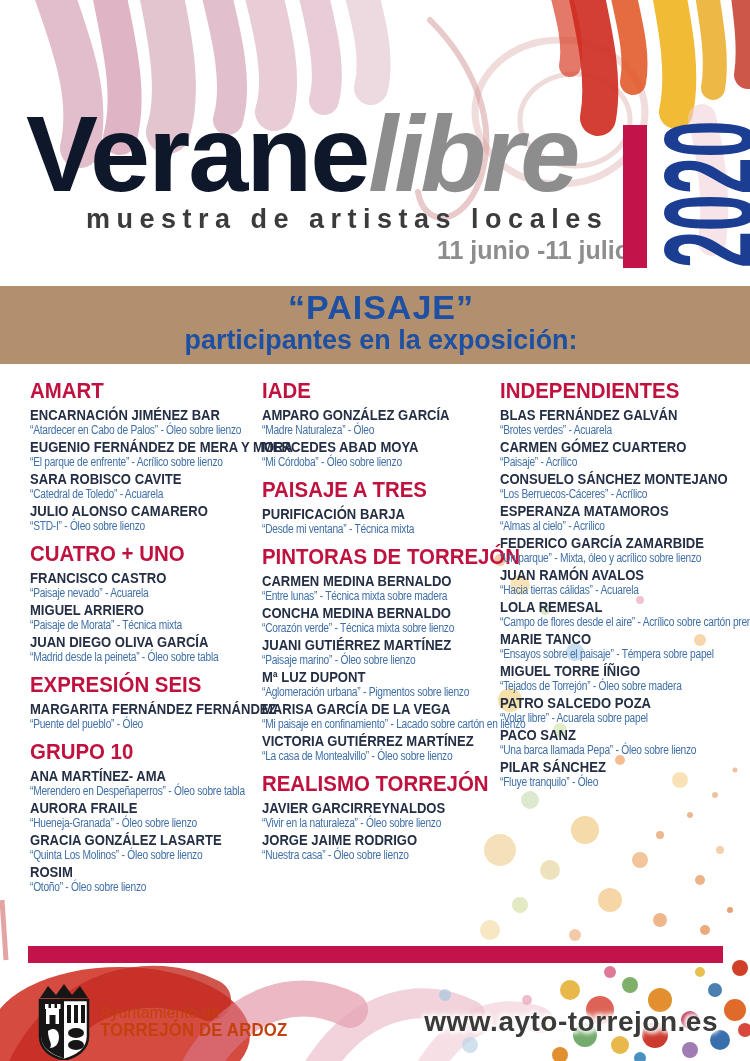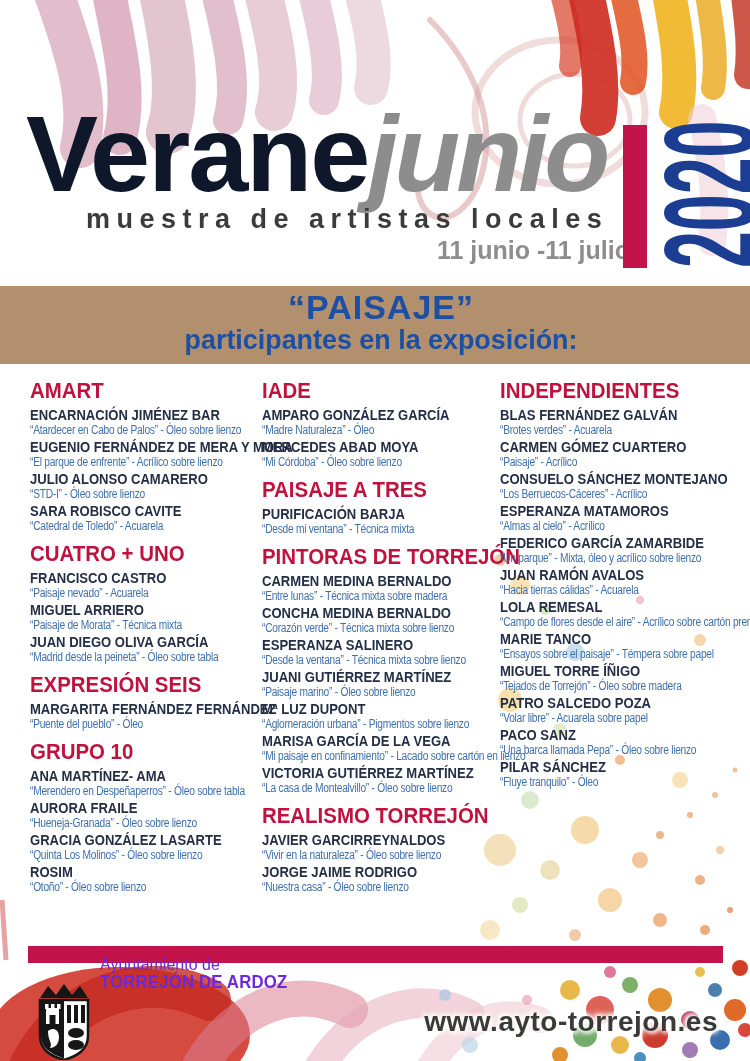--- a/index.html
+++ b/index.html
@@ -58,21 +58,21 @@
     white-space:nowrap;transform:scaleX(0.9);transform-origin:0 50%;
   }
   .artist-work{
     font-size:12px;line-height:14px;color:#3f6fa8;letter-spacing:-0.3px;
     white-space:nowrap;transform:scaleX(0.85);transform-origin:0 50%;
   }
 
   
   .footer-bar{position:absolute;left:28px;top:946px;width:695px;height:17px;background:#c2134a;z-index:2;}
   .coat{position:absolute;left:36px;top:982px;z-index:3;}
-  .council{position:absolute;left:100px;top:956px;z-index:3;color:#6d28d9;}
+  .council{position:absolute;left:100px;top:1004px;z-index:3;color:#c2410c;}
   .council-1{font-size:16px;line-height:17px;}
   .council-2{font-size:18px;line-height:19px;font-weight:bold;letter-spacing:0.2px;transform:scaleX(0.93);transform-origin:0 50%;white-space:nowrap;}
   .website{
     position:absolute;right:32px;top:1006px;z-index:3;
     font-size:28px;font-weight:bold;color:#3a3a39;letter-spacing:0.5px;white-space:nowrap;
     text-shadow:0 0 5px #fff,0 0 9px #fff,2px 2px 4px #fff,-2px -2px 4px #fff;
   }
 </style>
 </head>
 <body>
@@ -155,21 +155,21 @@
       <circle cx="560" cy="1055" r="8" fill="#e2902f"></circle>
     <circle cx="640" cy="1058" r="6" fill="#4a90c0"></circle>
       <circle cx="700" cy="972" r="5" fill="#e8c050"></circle>
     <circle cx="740" cy="968" r="8" fill="#d04028"></circle>
       <circle cx="610" cy="972" r="6" fill="#e07898"></circle>
     <circle cx="527" cy="1000" r="5" fill="#e8a0b4" opacity="0.7"></circle>
       <circle cx="548" cy="1025" r="6" fill="#f0c890" opacity="0.8"></circle>
   </g>
 </svg>
 
-<div class="brand-title"><span class="t-main">Verane</span><span class="t-accent">junio</span></div>
+<div class="brand-title"><span class="t-main">Verane</span><span class="t-accent">libre</span></div>
 <div class="brand-sub">muestra de artistas locales</div>
 <div class="brand-dates">11 junio -11 julio</div>
 <div class="brand-bar"></div>
 <div class="brand-year">
     <span>2020</span>
   </div>
 
 <div class="banner">
   <div class="banner-title">“PAISAJE”</div>
   <div class="banner-sub">participantes en la exposición:</div>
@@ -180,26 +180,26 @@
       <div class="section-title">AMART</div>
       <div class="artist-entry">
         <div class="artist-name">ENCARNACIÓN JIMÉNEZ BAR</div>
         <div class="artist-work">“Atardecer en Cabo de Palos” - Óleo sobre lienzo</div>
       </div>
       <div class="artist-entry">
         <div class="artist-name">EUGENIO FERNÁNDEZ DE MERA Y MORA</div>
         <div class="artist-work">“El parque de enfrente” - Acrílico sobre lienzo</div>
       </div>
       <div class="artist-entry">
+        <div class="artist-name">SARA ROBISCO CAVITE</div>
+        <div class="artist-work">“Catedral de Toledo” - Acuarela</div>
+      </div>
+      <div class="artist-entry">
         <div class="artist-name">JULIO ALONSO CAMARERO</div>
         <div class="artist-work">“STD-I” - Óleo sobre lienzo</div>
-      </div>
-      <div class="artist-entry">
-        <div class="artist-name">SARA ROBISCO CAVITE</div>
-        <div class="artist-work">“Catedral de Toledo” - Acuarela</div>
       </div>
       <div class="section-title">CUATRO + UNO</div>
       <div class="artist-entry">
         <div class="artist-name">FRANCISCO CASTRO</div>
         <div class="artist-work">“Paisaje nevado” - Acuarela</div>
       </div>
       <div class="artist-entry">
         <div class="artist-name">MIGUEL ARRIERO</div>
         <div class="artist-work">“Paisaje de Morata” - Técnica mixta</div>
       </div>
@@ -246,24 +246,20 @@
         <div class="artist-work">“Desde mi ventana” - Técnica mixta</div>
       </div>
       <div class="section-title">PINTORAS DE TORREJÓN</div>
       <div class="artist-entry">
         <div class="artist-name">CARMEN MEDINA BERNALDO</div>
         <div class="artist-work">“Entre lunas” - Técnica mixta sobre madera</div>
       </div>
       <div class="artist-entry">
         <div class="artist-name">CONCHA MEDINA BERNALDO</div>
         <div class="artist-work">“Corazón verde” - Técnica mixta sobre lienzo</div>
-      </div>
-      <div class="artist-entry">
-        <div class="artist-name">ESPERANZA SALINERO</div>
-        <div class="artist-work">“Desde la ventana” - Técnica mixta sobre lienzo</div>
       </div>
       <div class="artist-entry">
         <div class="artist-name">JUANI GUTIÉRREZ MARTÍNEZ</div>
         <div class="artist-work">“Paisaje marino” - Óleo sobre lienzo</div>
       </div>
       <div class="artist-entry">
         <div class="artist-name">Mª LUZ DUPONT</div>
         <div class="artist-work">“Aglomeración urbana” - Pigmentos sobre lienzo</div>
       </div>
       <div class="artist-entry">

